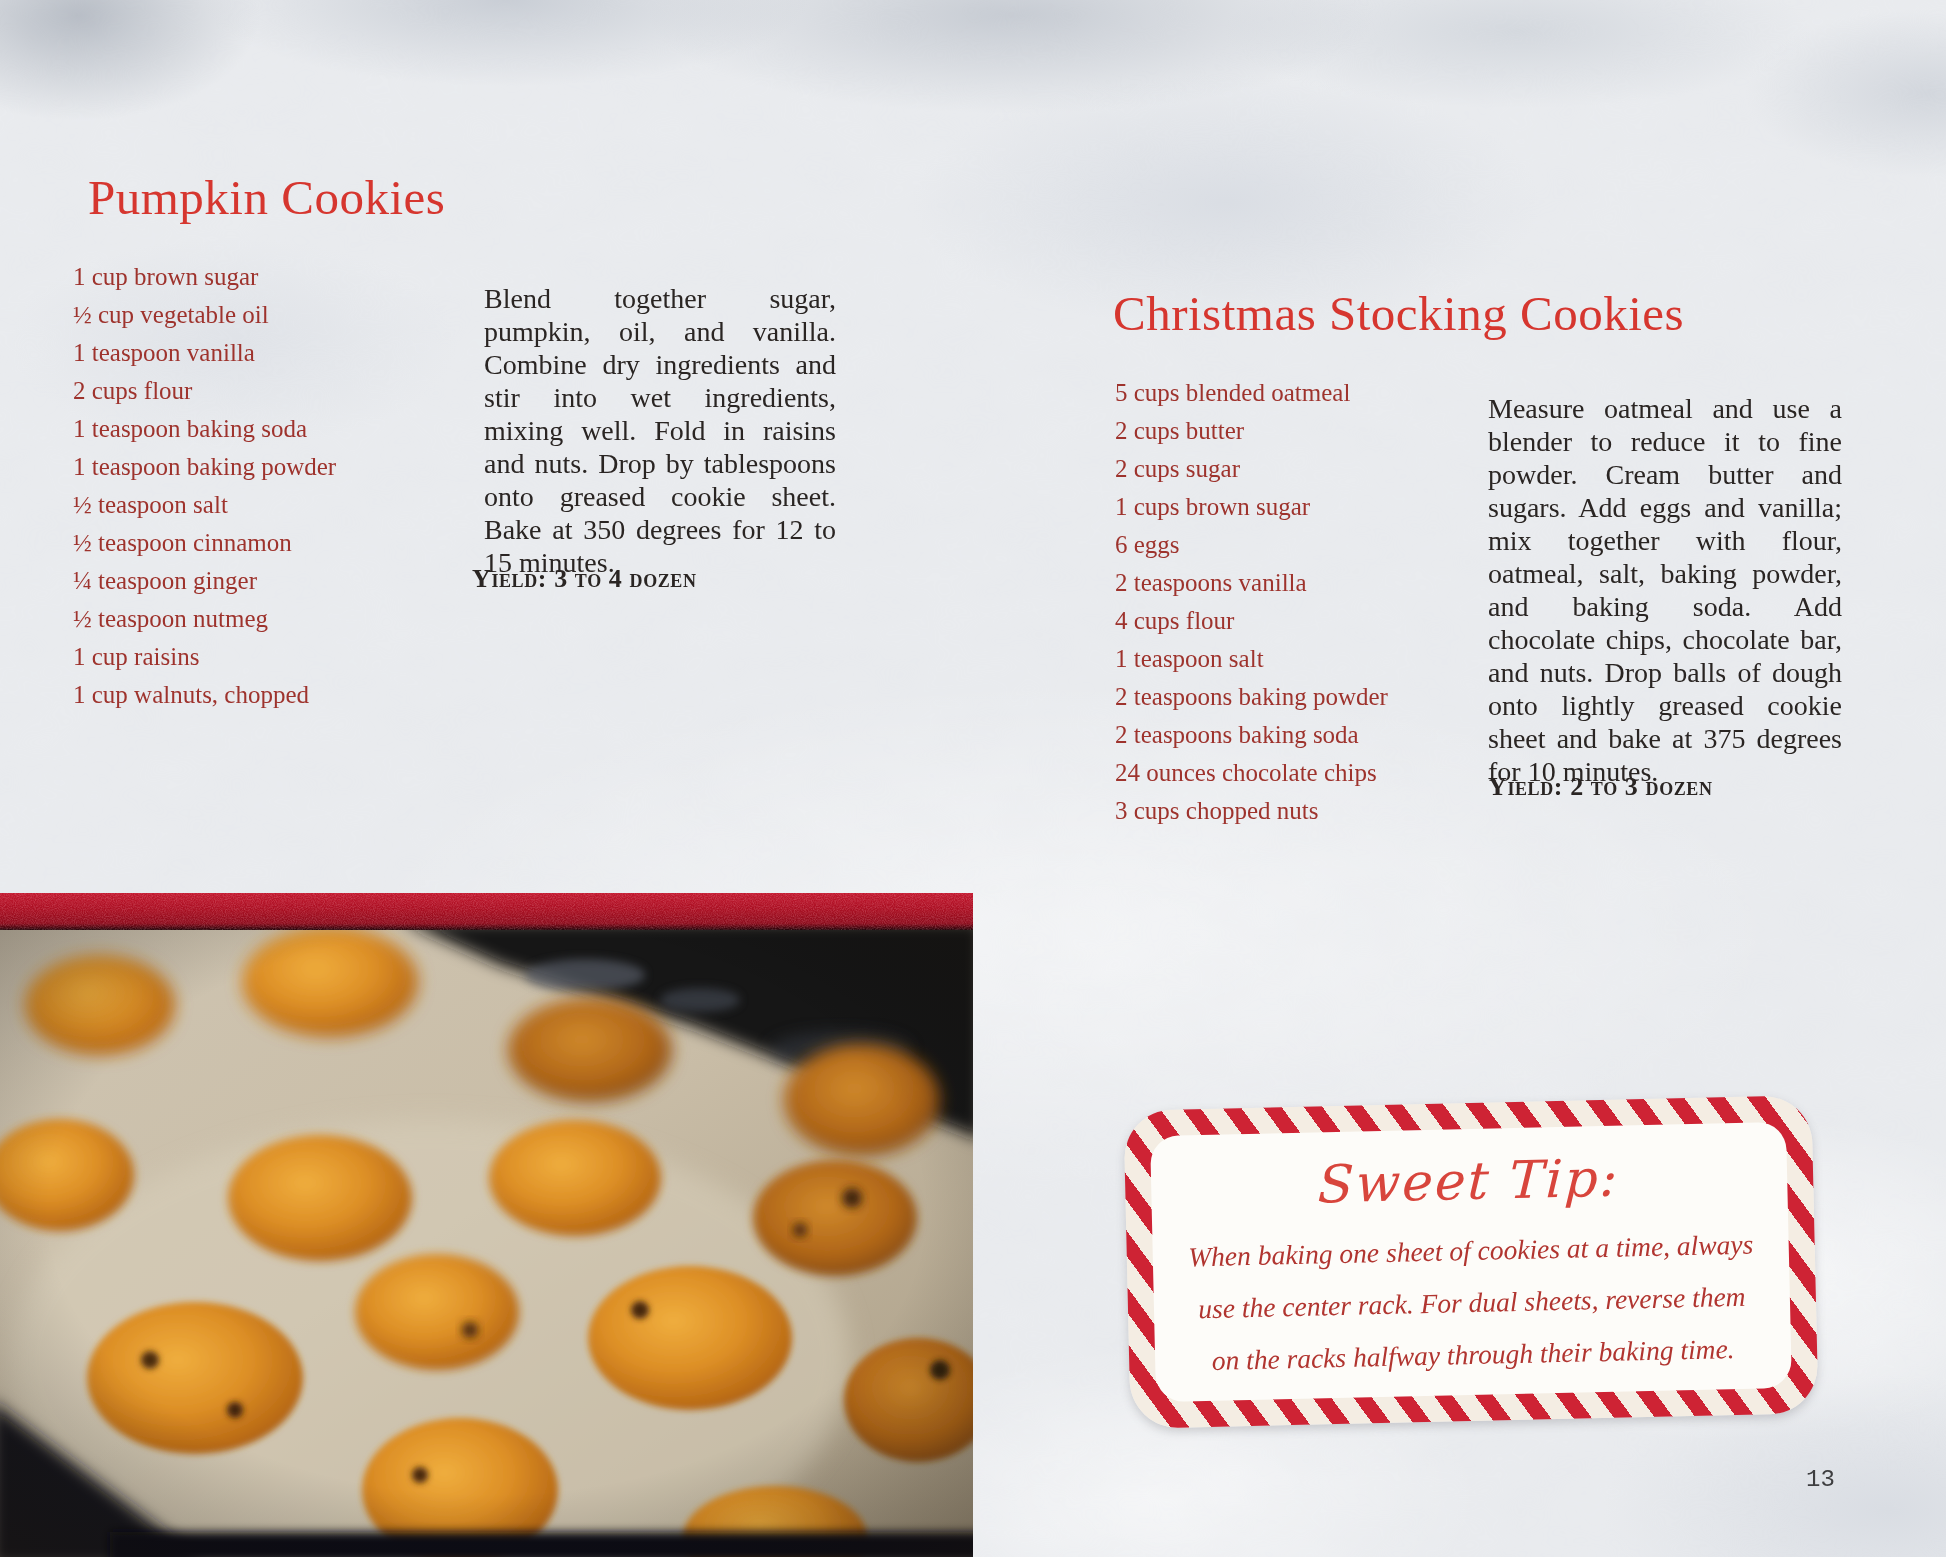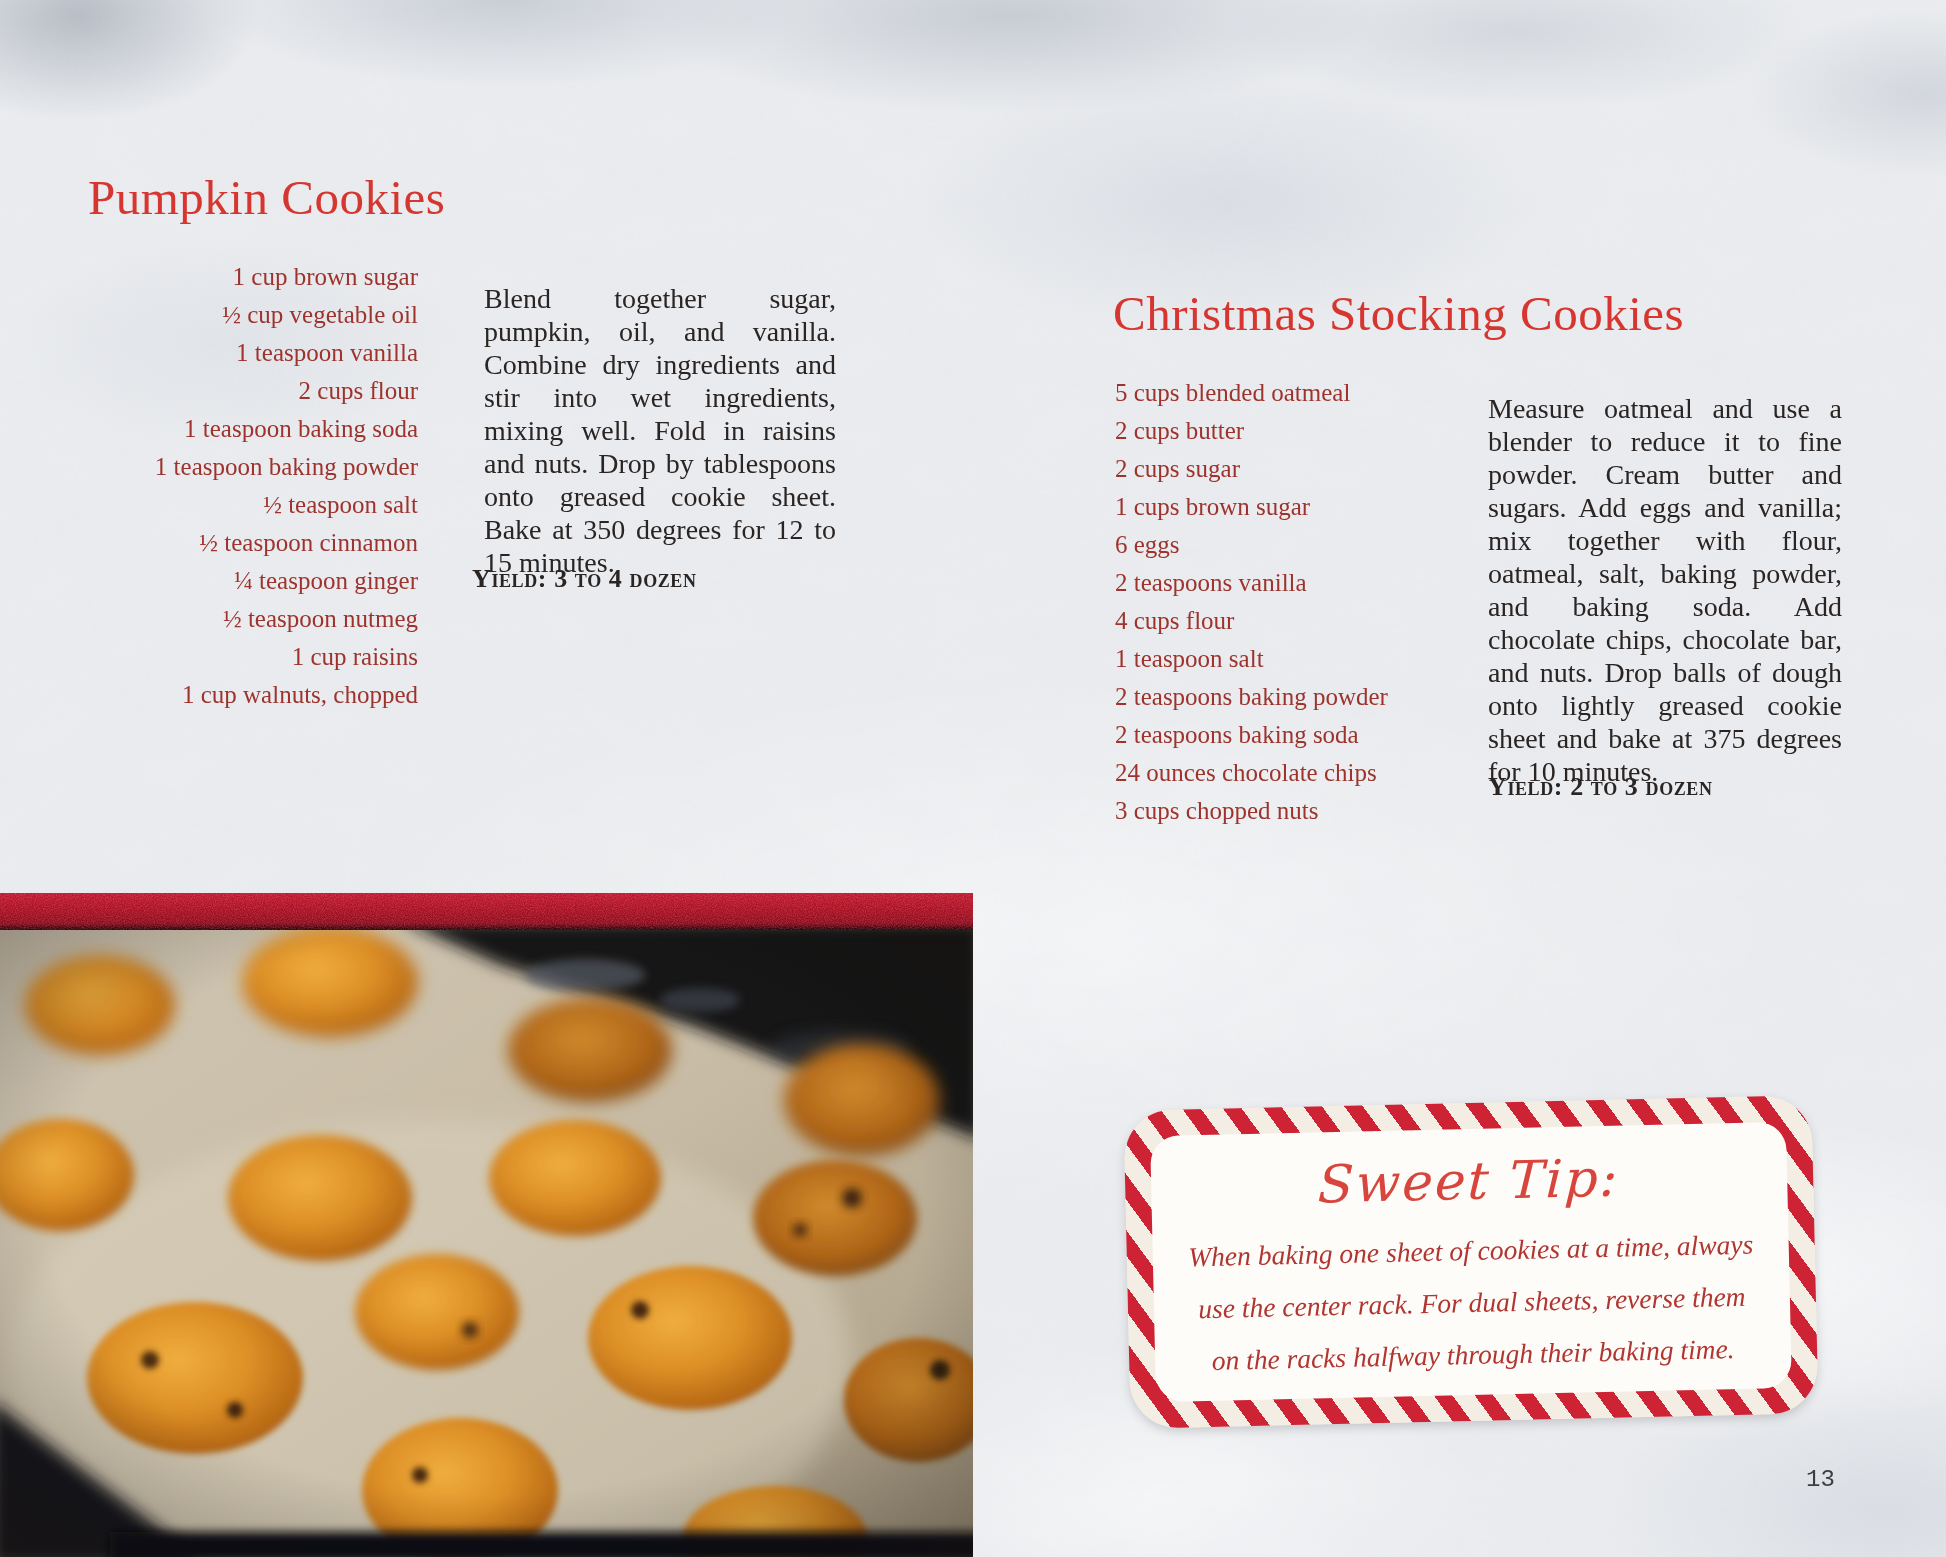--- a/index.html
+++ b/index.html
@@ -27,21 +27,21 @@
     font-size:49px;line-height:1.05;white-space:nowrap;
   }
   #title-left{left:88px;top:172px;}
   #title-right{left:1113px;top:288px;text-align:right;}
   
   .ingredients{
     position:absolute;margin:0;padding:0;list-style:none;
     font-size:25px;line-height:30px;
   }
   .ingredients li{margin:0 0 8px 0;white-space:pre-wrap;}
-  #ingredients-left{left:88px;top:262px;width:330px;text-align:right;}
+  #ingredients-left{left:73px;top:262px;width:330px;}
   #ingredients-right{left:1115px;top:378px;width:352px;}
   
   .instructions{
     position:absolute;margin:0;font-size:28px;line-height:33px;
     text-align:justify;color:#2a2523;
   }
   #instructions-left{left:484px;top:282px;width:352px;}
   #instructions-right{left:1488px;top:392px;width:354px;}
   .yield{
     position:absolute;margin:0;font-size:26px;color:#2a2523;

